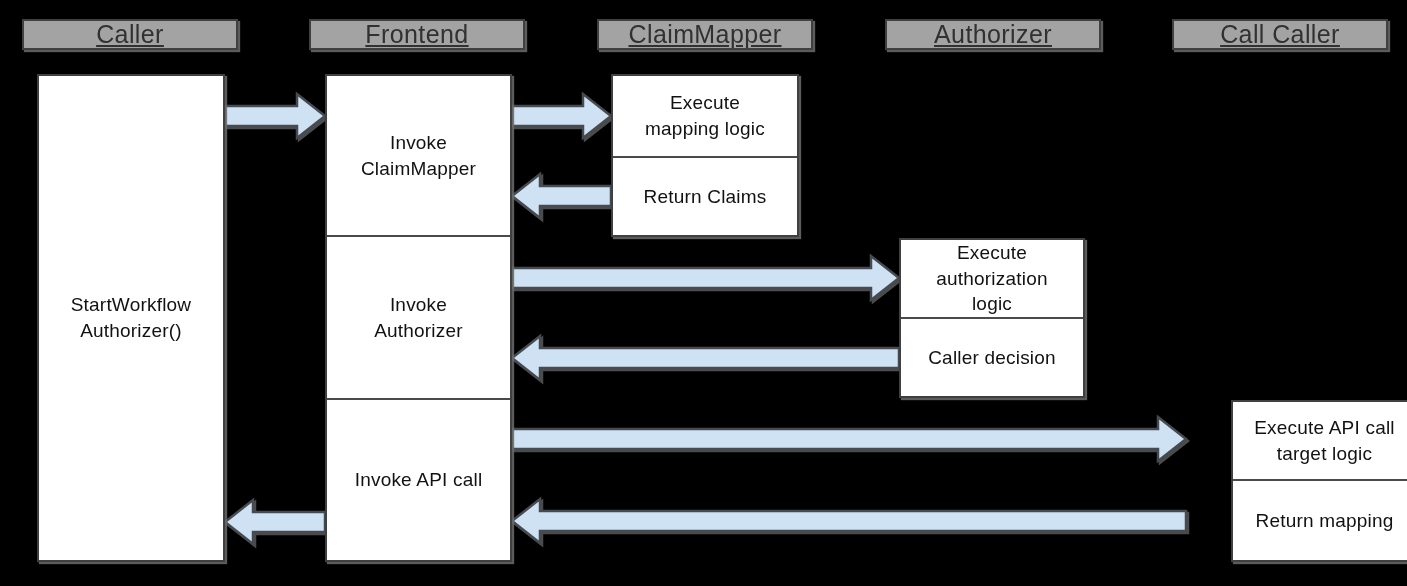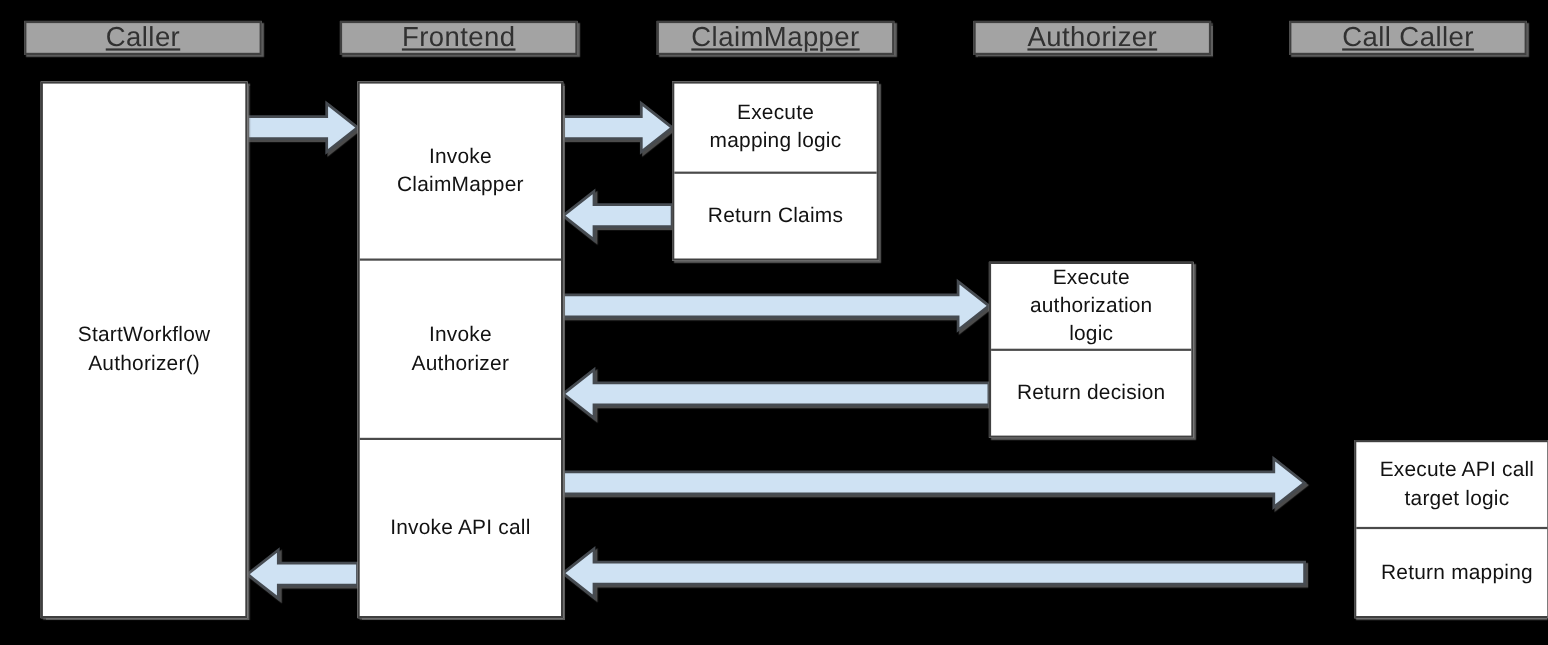--- a/index.html
+++ b/index.html
@@ -125,21 +125,21 @@
     </div>
   </div>
 
   <div class="activation-box" style="left:899px; top:238px; width:186px; height:160px;">
     <div class="seg" style="height:77px">
       <span class="seg-label">Execute
 authorization
 logic</span>
     </div>
     <div class="seg" style="flex:1">
-      <span class="seg-label">Return decision</span>
+      <span class="seg-label">Caller decision</span>
     </div>
   </div>
 
   <div class="activation-box" style="left:1186px; top:400px; width:187px; height:162px;margin-left:45px;">
     <div class="seg" style="height:77px">
       <span class="seg-label">Execute API call
 target logic</span>
     </div>
     <div class="seg" style="flex:1">
       <span class="seg-label">Return mapping</span>

